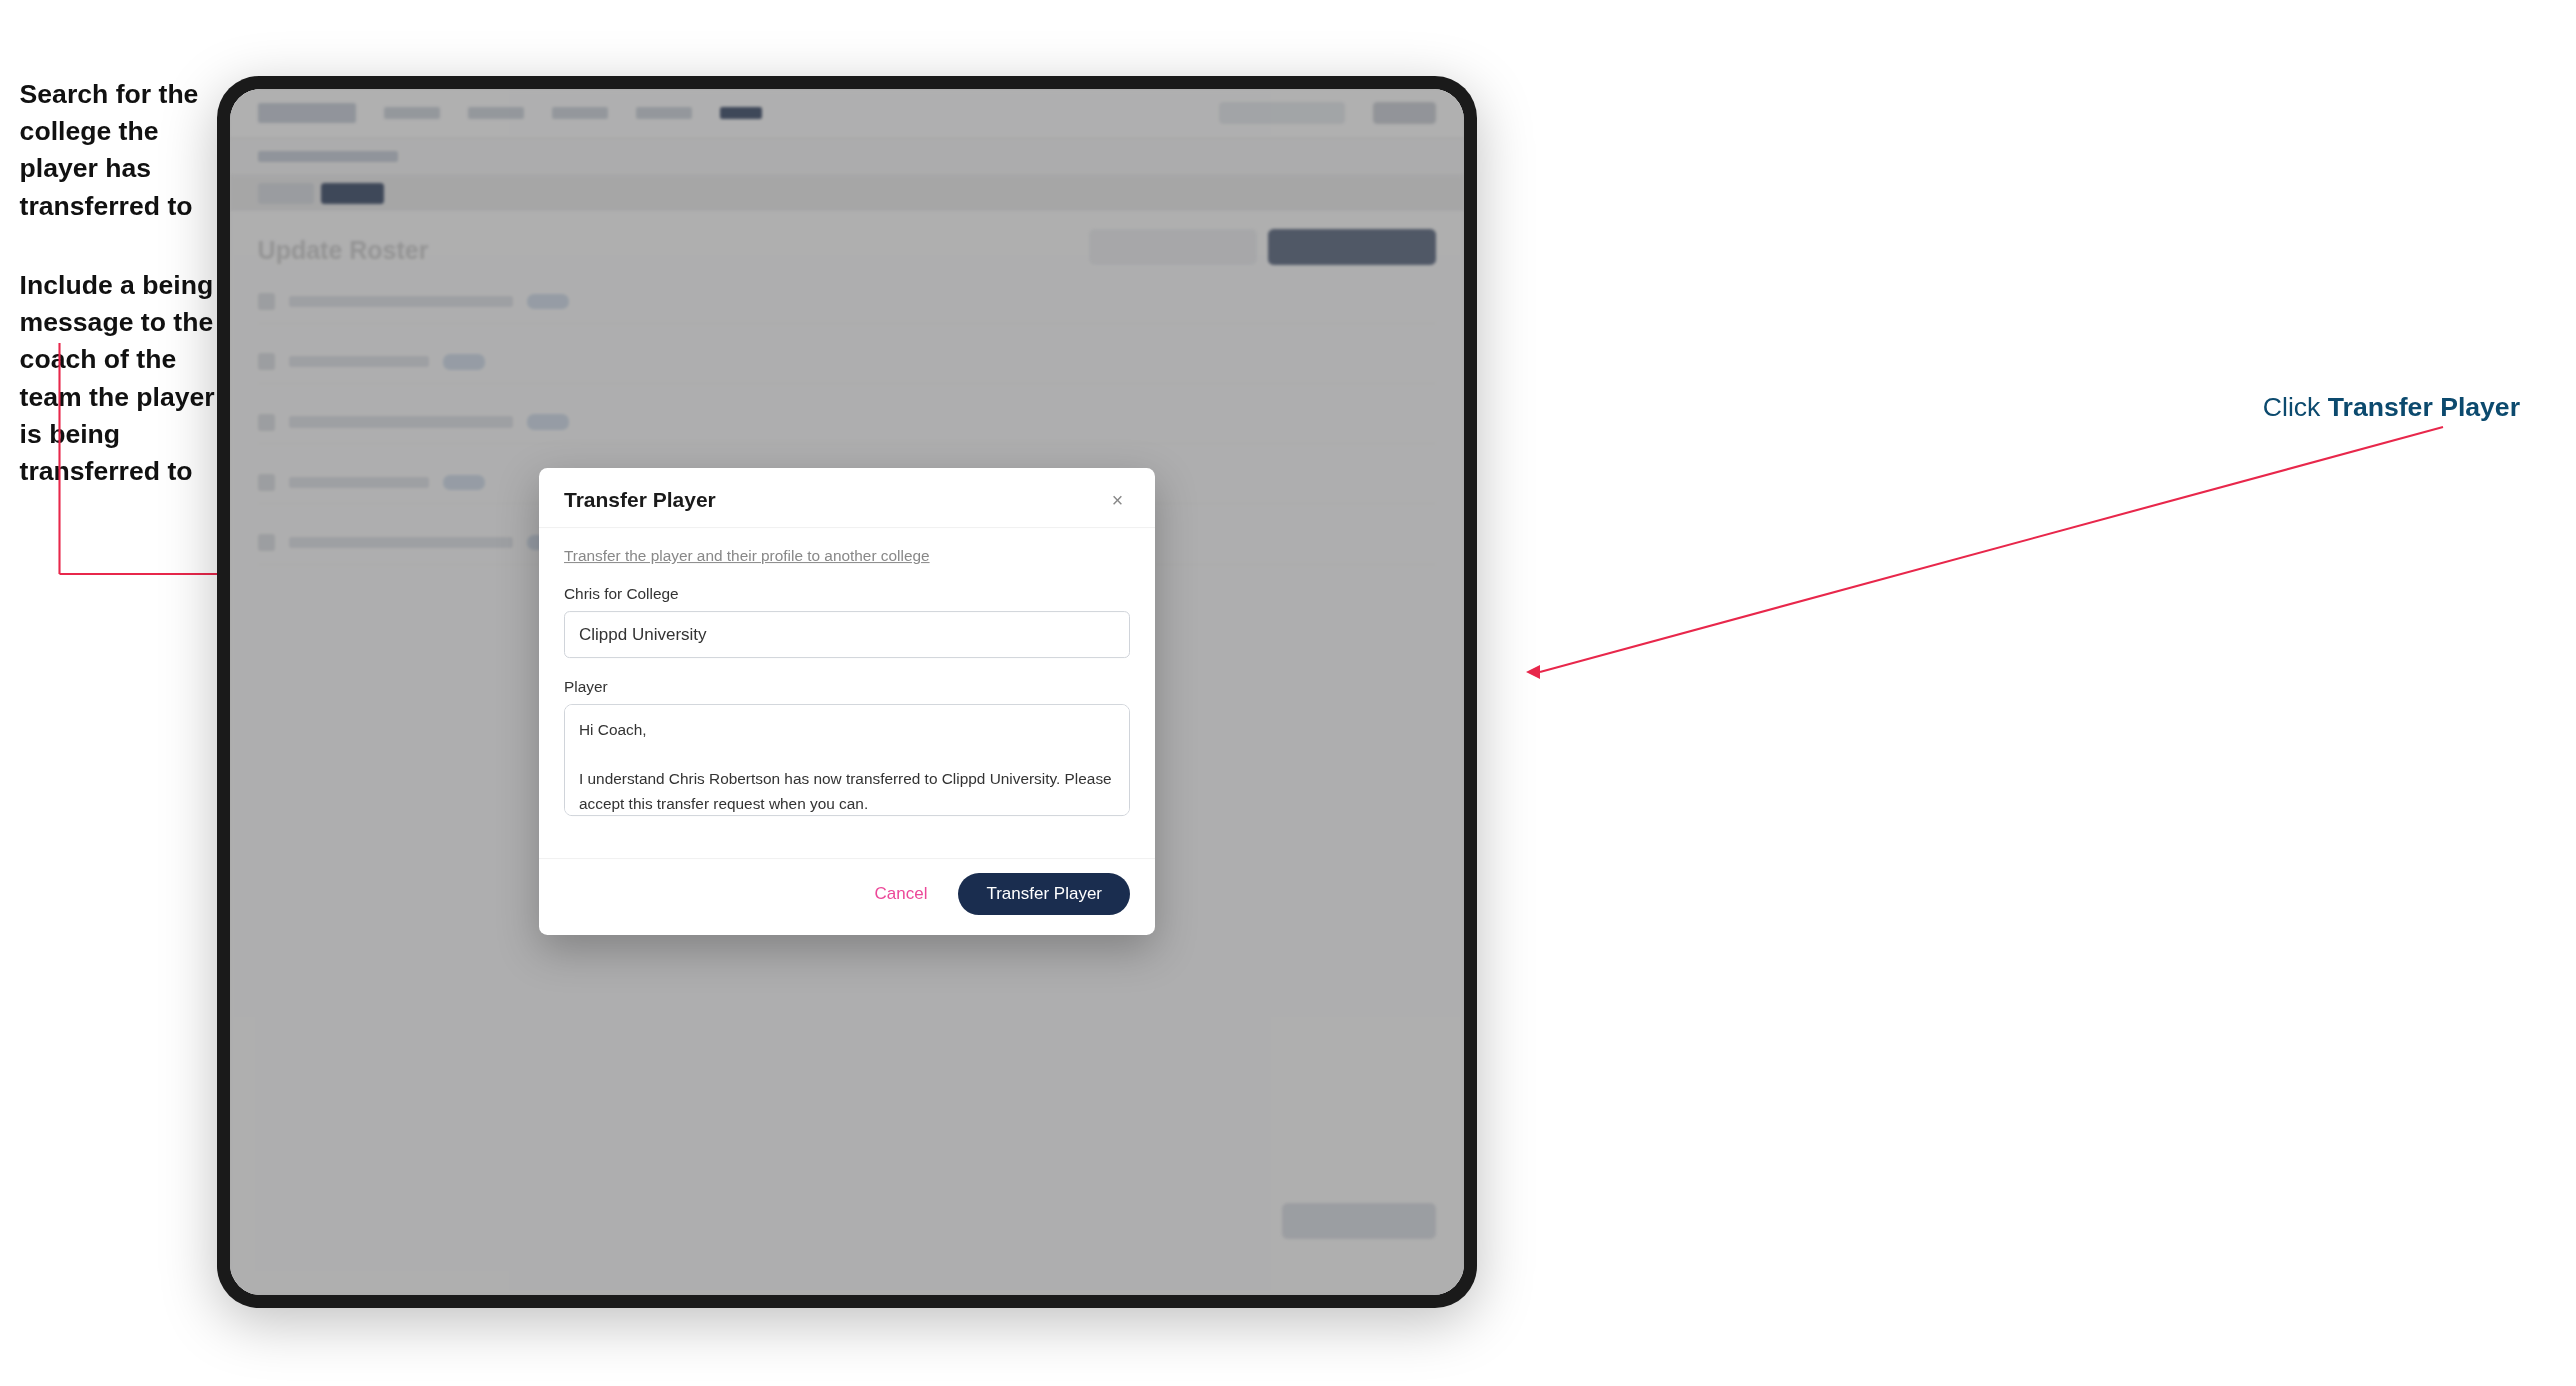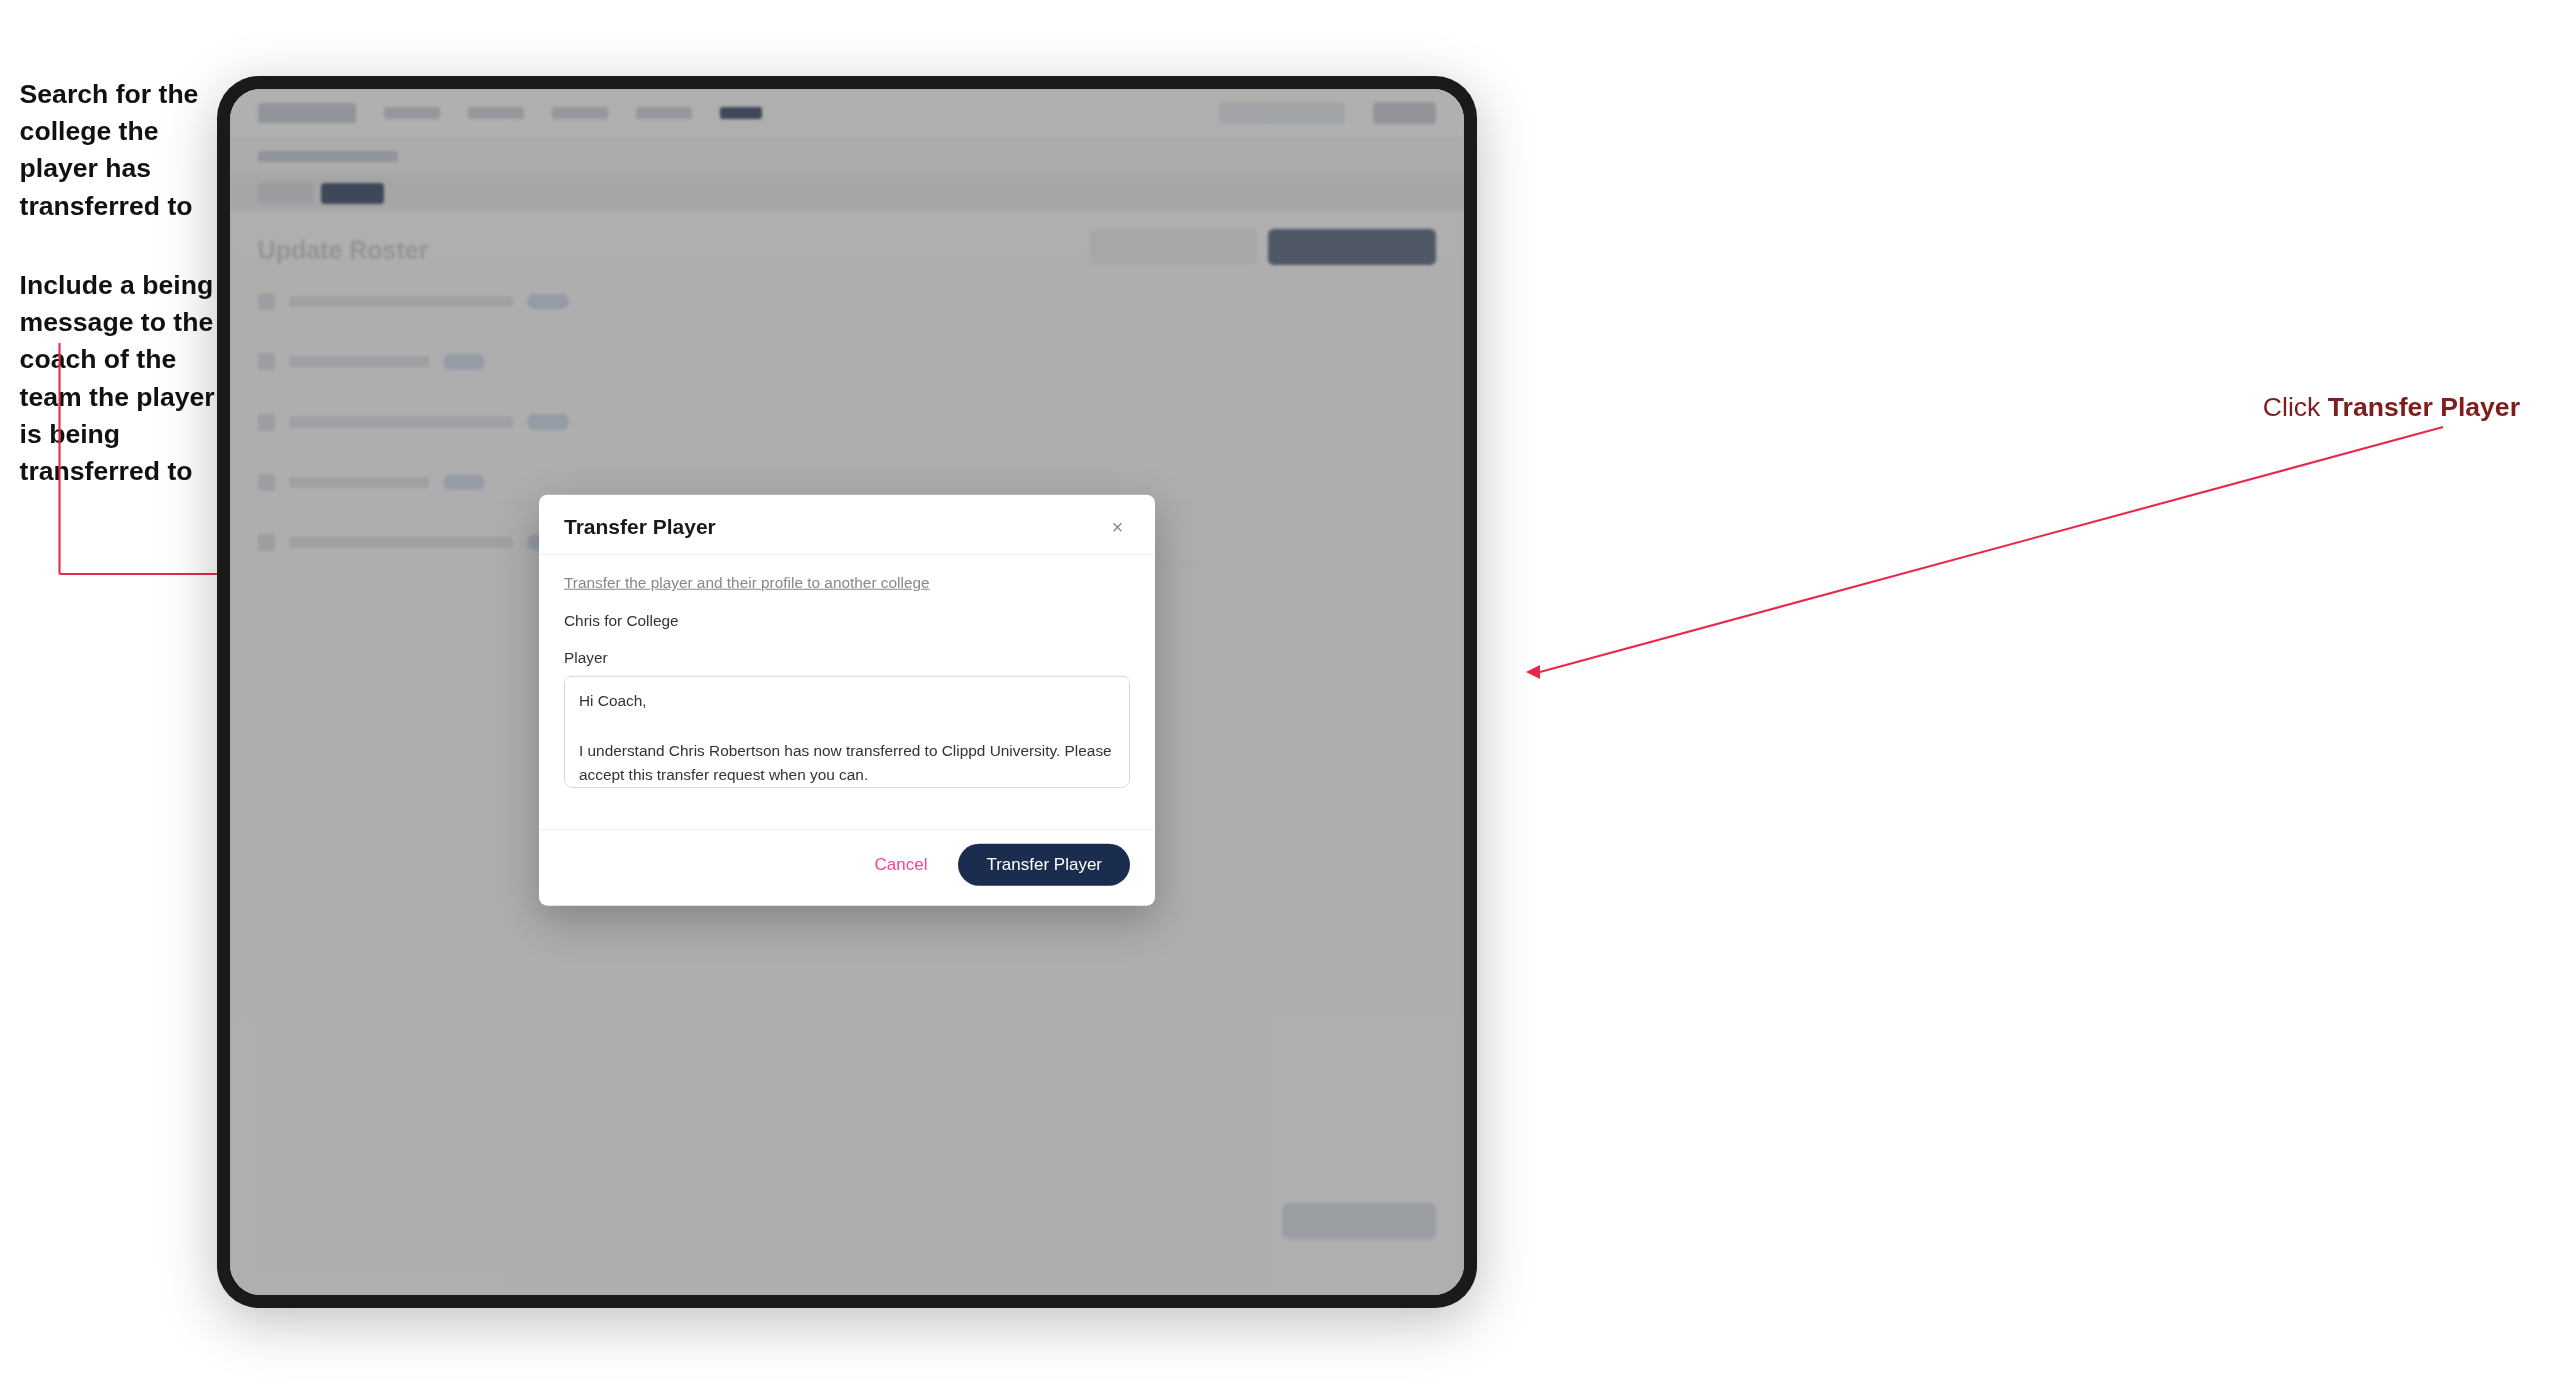--- a/index.html
+++ b/index.html
@@ -28,21 +28,21 @@
     .annotation-left p {
       margin-bottom: 42px;
     }
 
     
     .annotation-right {
       position: absolute;
       right: 56px;
       top: 392px;
       font-size: 26.6px;
-      color: #7f1d1d;
+      color: #0c4a6e;
       white-space: nowrap;
     }
 
     .annotation-right strong {
       font-weight: 800;
     }
 
     
     .arrow-svg {
       position: absolute;
@@ -503,20 +503,21 @@
           <button class="modal-close">
             <span>×</span>
           </button>
         </div>
 
         <div class="modal-body">
           <div class="modal-subtitle">Transfer the player and their profile to another college</div>
 
           <div class="form-group">
             <label class="form-label">Chris for College</label>
+            <input type="text" class="form-input" value="Clippd University" style="">
           </div>
 
           <div class="form-group">
             <label class="form-label">Player</label>
             <textarea class="form-textarea" style="">Hi Coach,
 
 I understand Chris Robertson has now transferred to Clippd University. Please accept this transfer request when you can.</textarea>
           </div>
         </div>
 

